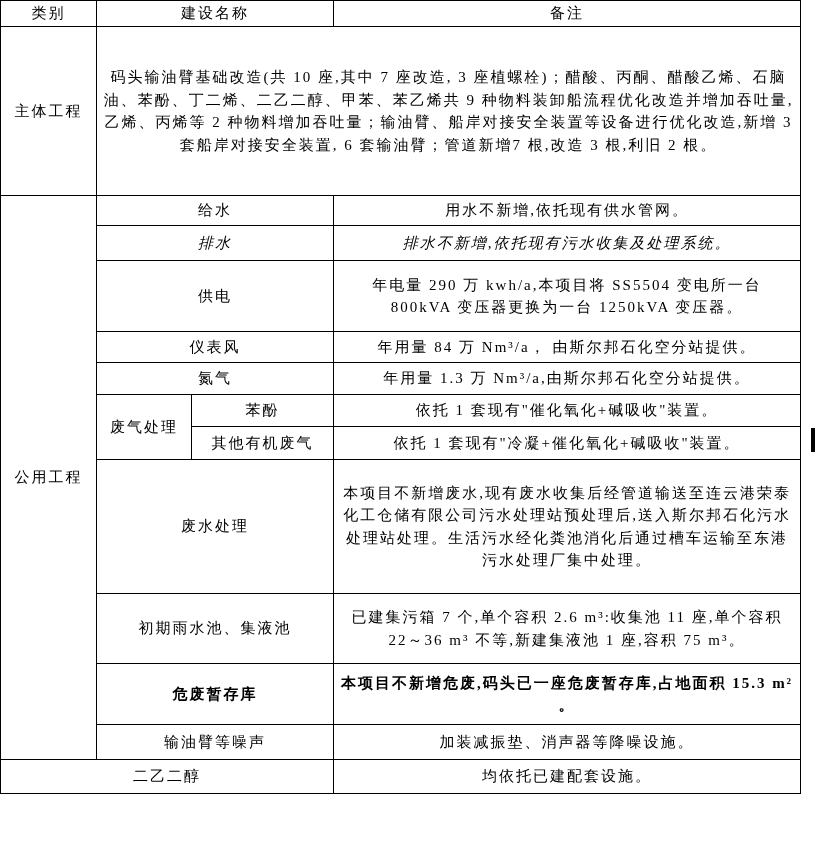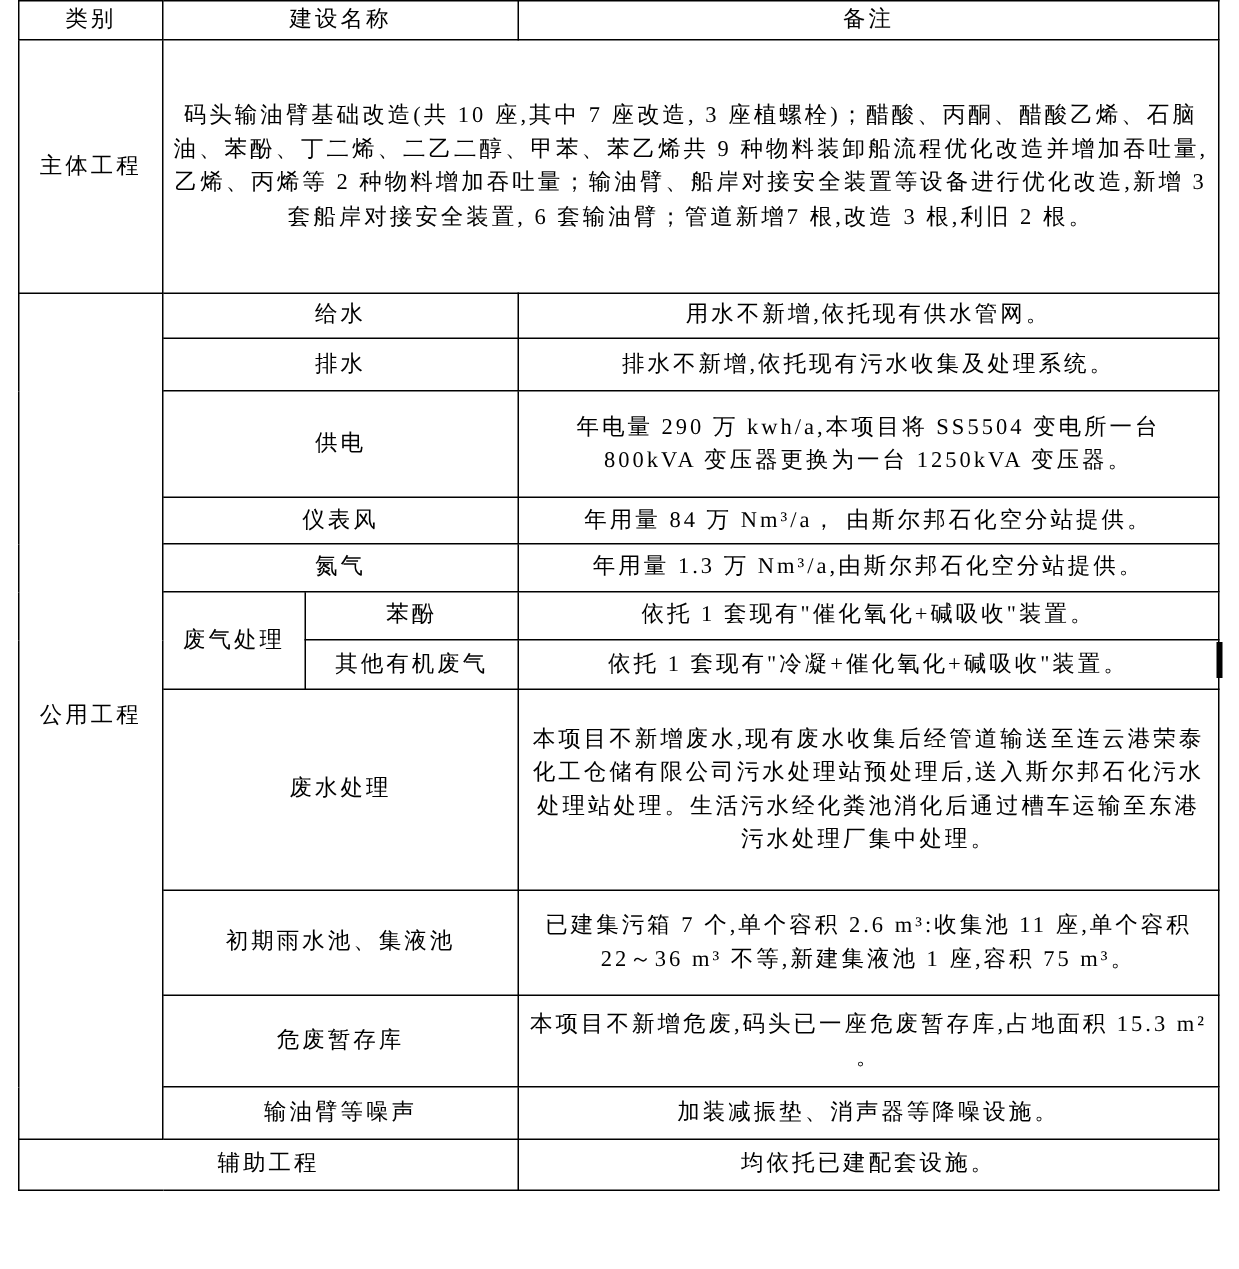--- a/index.html
+++ b/index.html
@@ -22,21 +22,20 @@
     padding-top: 8px;
     height: 26px;
     text-align: center;
     font-weight: bold;
     font-size: 18px;
     letter-spacing: 1px;
   }
   table.comp-table {
     border-collapse: collapse;
     table-layout: fixed;
-    margin-left: 12px;
     width: 800px;
   }
   table.comp-table td {
     border: 1.5px solid #000000;
     font-size: 15px;
     line-height: 1.5;
     letter-spacing: 2px;
     padding: 1px 6px;
     text-align: center;
     vertical-align: middle;
@@ -45,29 +44,29 @@
   td.justify {
     text-align: justify;
     text-justify: inter-character;
   }
   td.lh28 { line-height: 28px; }
   td.lh32 { line-height: 32px; }
   td.lh33 { line-height: 33px; }
   tr.r-header   { height: 26px; }
   tr.r-main     { height: 169px; }
   tr.r-water    { height: 30px; }
-  tr.r-drain    { height: 35px; }
+  tr.r-drain    { height: 35px; font-style: italic; }
   tr.r-power    { height: 71px; }
   tr.r-air      { height: 31px; }
   tr.r-nitrogen { height: 32px; }
   tr.r-phenol   { height: 32px; }
   tr.r-othergas { height: 33px; }
   tr.r-wastewater { height: 134px; }
   tr.r-rainpool { height: 70px; }
-  tr.r-hazwaste { height: 61px; }
+  tr.r-hazwaste { height: 61px; font-weight: bold; }
   tr.r-noise    { height: 35px; }
   tr.r-aux      { height: 34px; }
   .cursor-artifact {
     position: absolute;
     left: 811px;
     top: 428px;
     width: 4px;
     height: 24px;
     background: #000000;
   }
@@ -149,21 +148,21 @@
       <td colspan="2">危废暂存库</td>
       <td class="lh32">本项目不新增危废,码头已一座危废暂存库,占地面积 15.3 m² 。</td>
     </tr>
 
     <tr class="r-noise">
       <td colspan="2">输油臂等噪声</td>
       <td>加装减振垫、消声器等降噪设施。</td>
     </tr>
 
     <tr class="r-aux">
-      <td colspan="3">辅助工程</td>
+      <td colspan="3">二乙二醇</td>
       <td>均依托已建配套设施。</td>
     </tr>
   </tbody>
     </table>
 
   <div class="cursor-artifact"></div>
 
 </div>
 
 </body></html>

